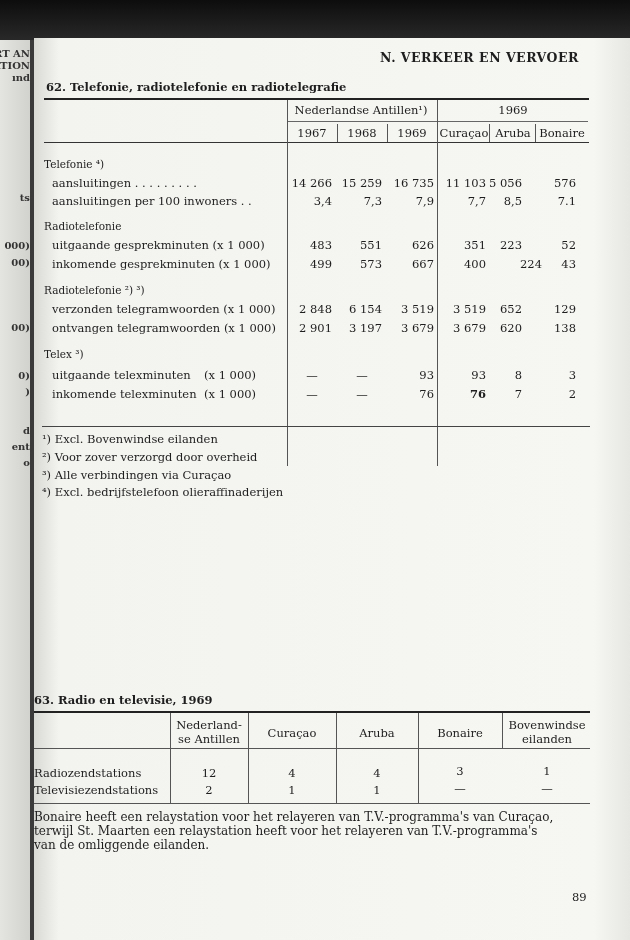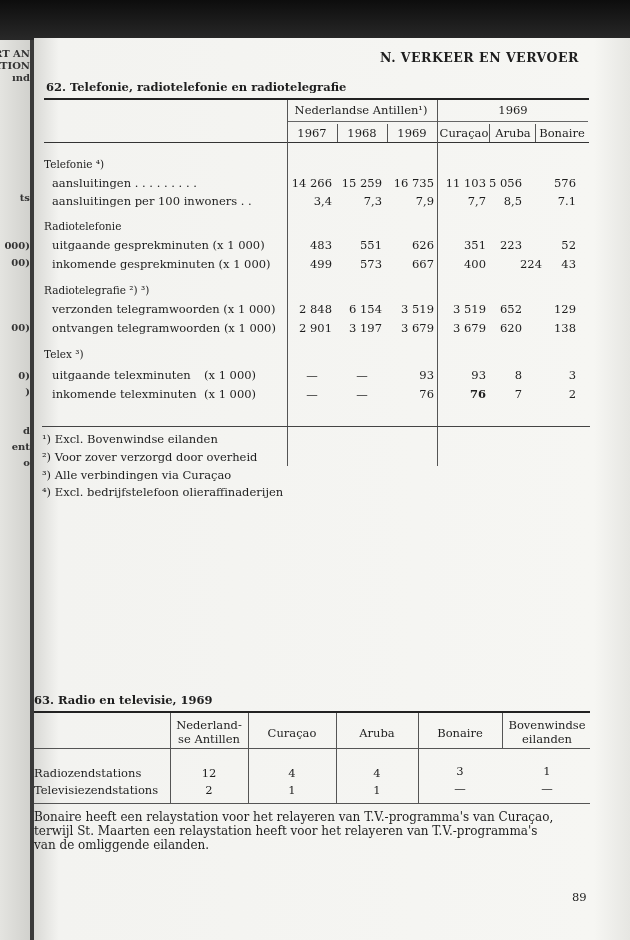--- a/index.html
+++ b/index.html
@@ -77,21 +77,21 @@
   <div class="vline" style="left:501px; top:86px; height:18px;"></div>
 
   <div class="abs cell" style="left:10px; top:120px; font-size:10.5px;">Telefonie ⁴)</div>
   <div class="abs cell" style="left:18px; top:138px;">aansluitingen . . . . . . . . .</div>
   <div class="abs cell" style="left:18px; top:156px;">aansluitingen per 100 inwoners . .</div>
 
   <div class="abs cell" style="left:10px; top:182px; font-size:10.5px;">Radiotelefonie</div>
   <div class="abs cell" style="left:18px; top:200px;">uitgaande gesprekminuten (x 1 000)</div>
   <div class="abs cell" style="left:18px; top:219px;">inkomende gesprekminuten (x 1 000)</div>
 
-  <div class="abs cell" style="left:10px; top:246px; font-size:10.5px;">Radiotelegrafie ²) ³)</div>
+  <div class="abs cell" style="left:10px; top:246px; font-size:10.5px;">Radiotelefonie ²) ³)</div>
   <div class="abs cell" style="left:18px; top:264px;">verzonden telegramwoorden (x 1 000)</div>
   <div class="abs cell" style="left:18px; top:283px;">ontvangen telegramwoorden (x 1 000)</div>
 
   <div class="abs cell" style="left:10px; top:310px; font-size:10.5px;">Telex ³)</div>
   <div class="abs cell" style="left:18px; top:330px;">uitgaande telexminuten</div>
   <div class="abs cell" style="left:170px; top:330px;">(x 1 000)</div>
   <div class="abs cell" style="left:18px; top:349px;">inkomende telexminuten</div>
   <div class="abs cell" style="left:170px; top:349px;">(x 1 000)</div>
 
   <div>

